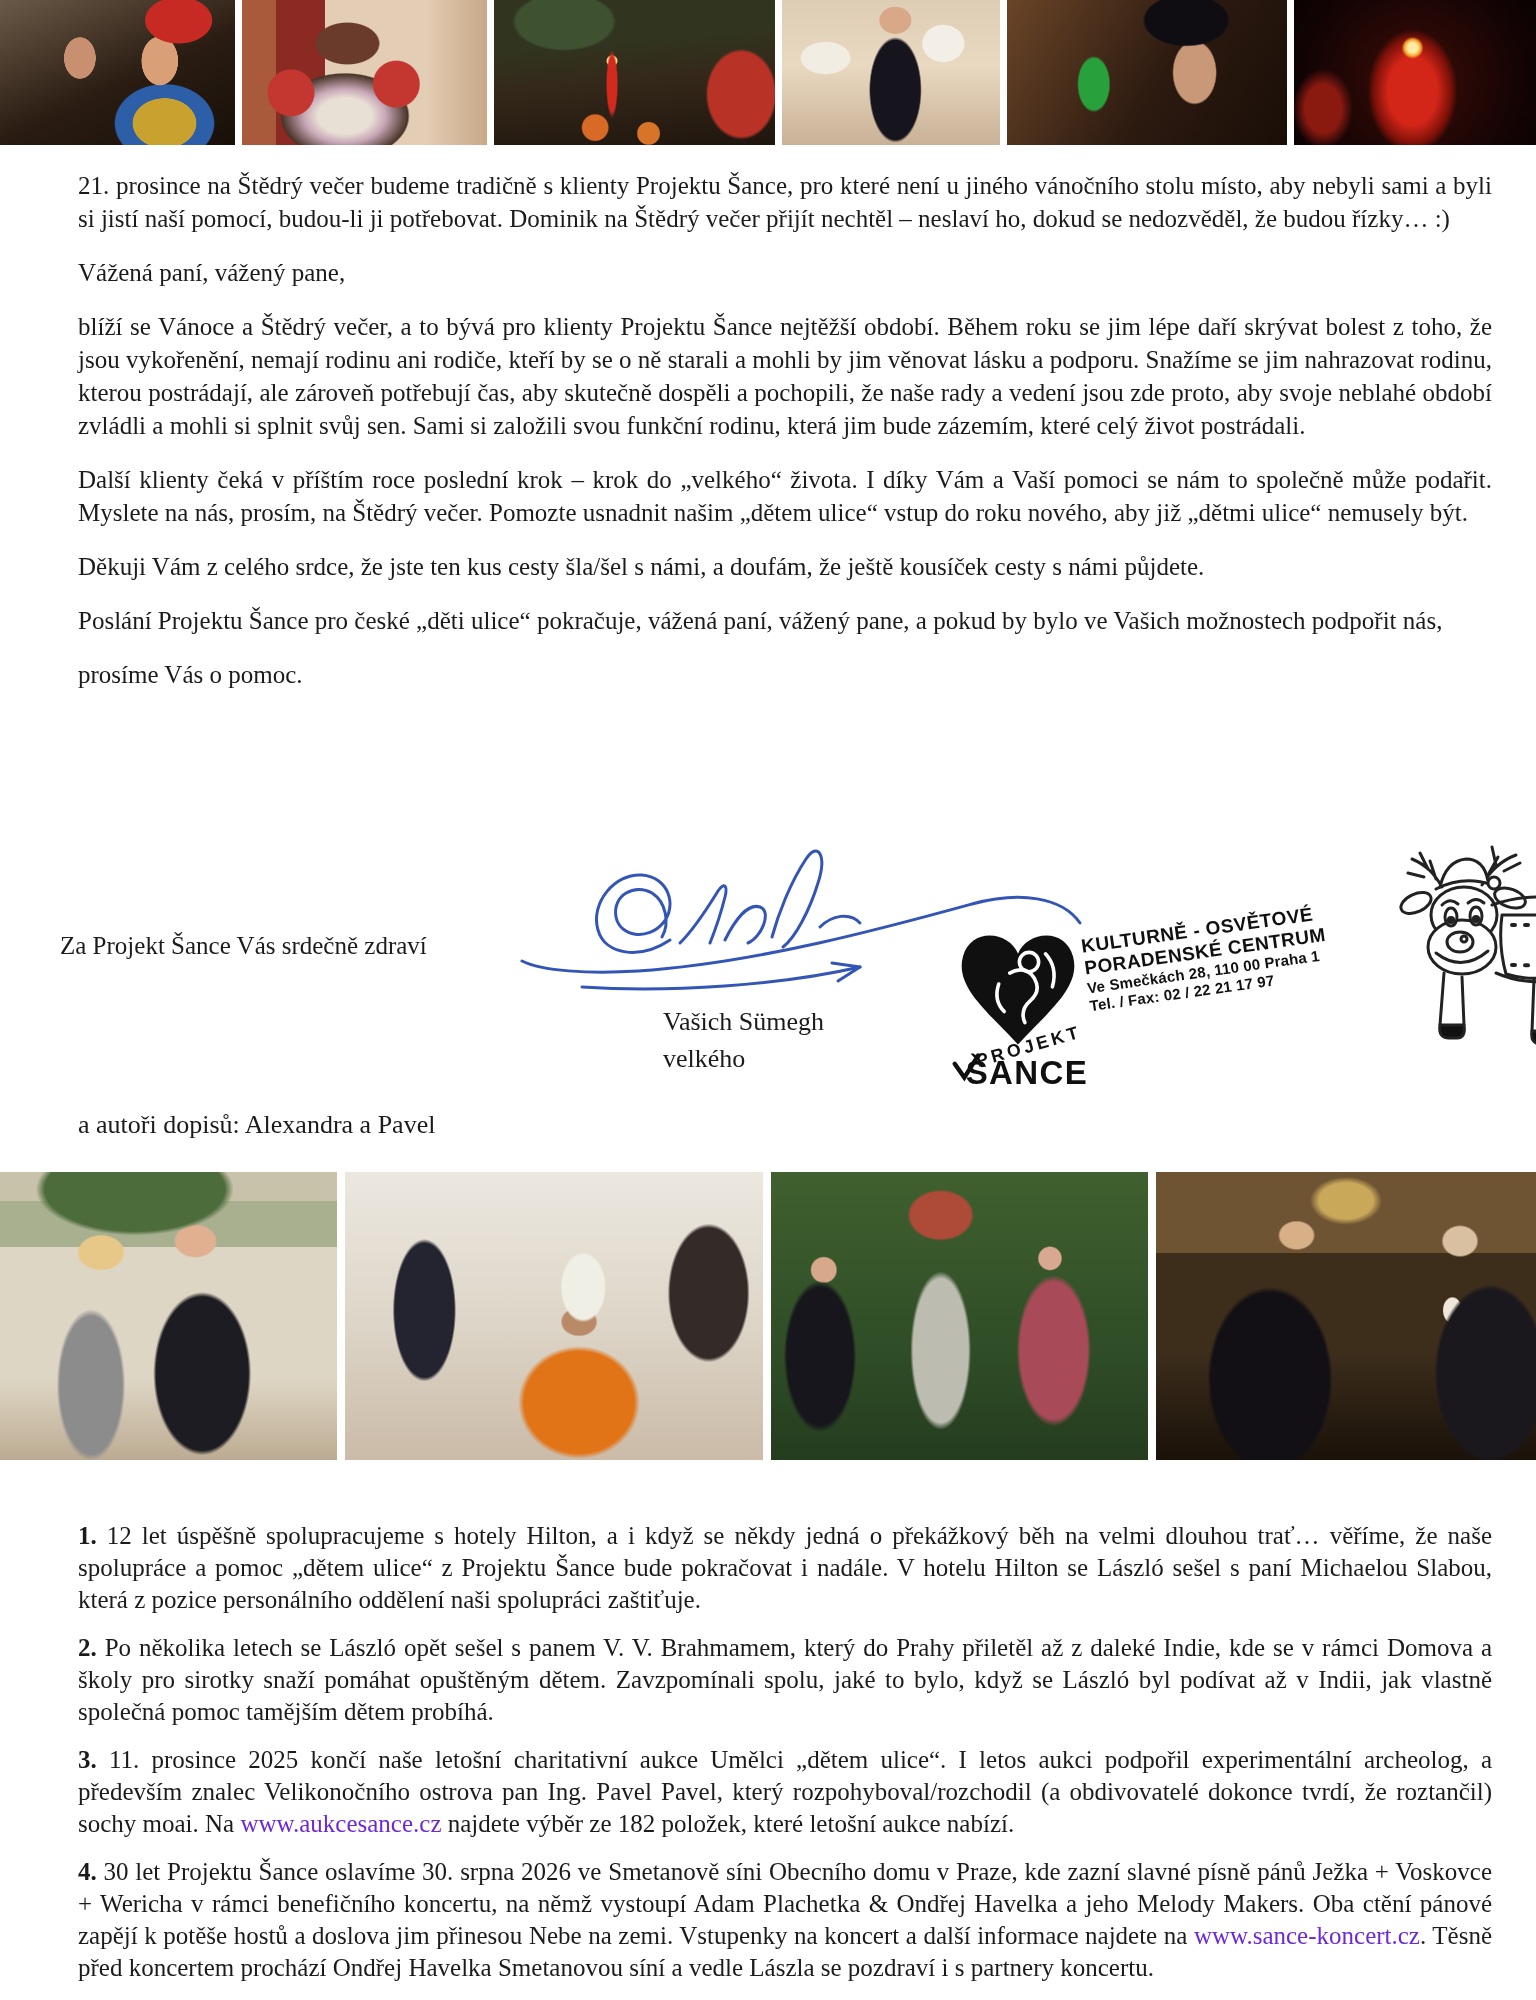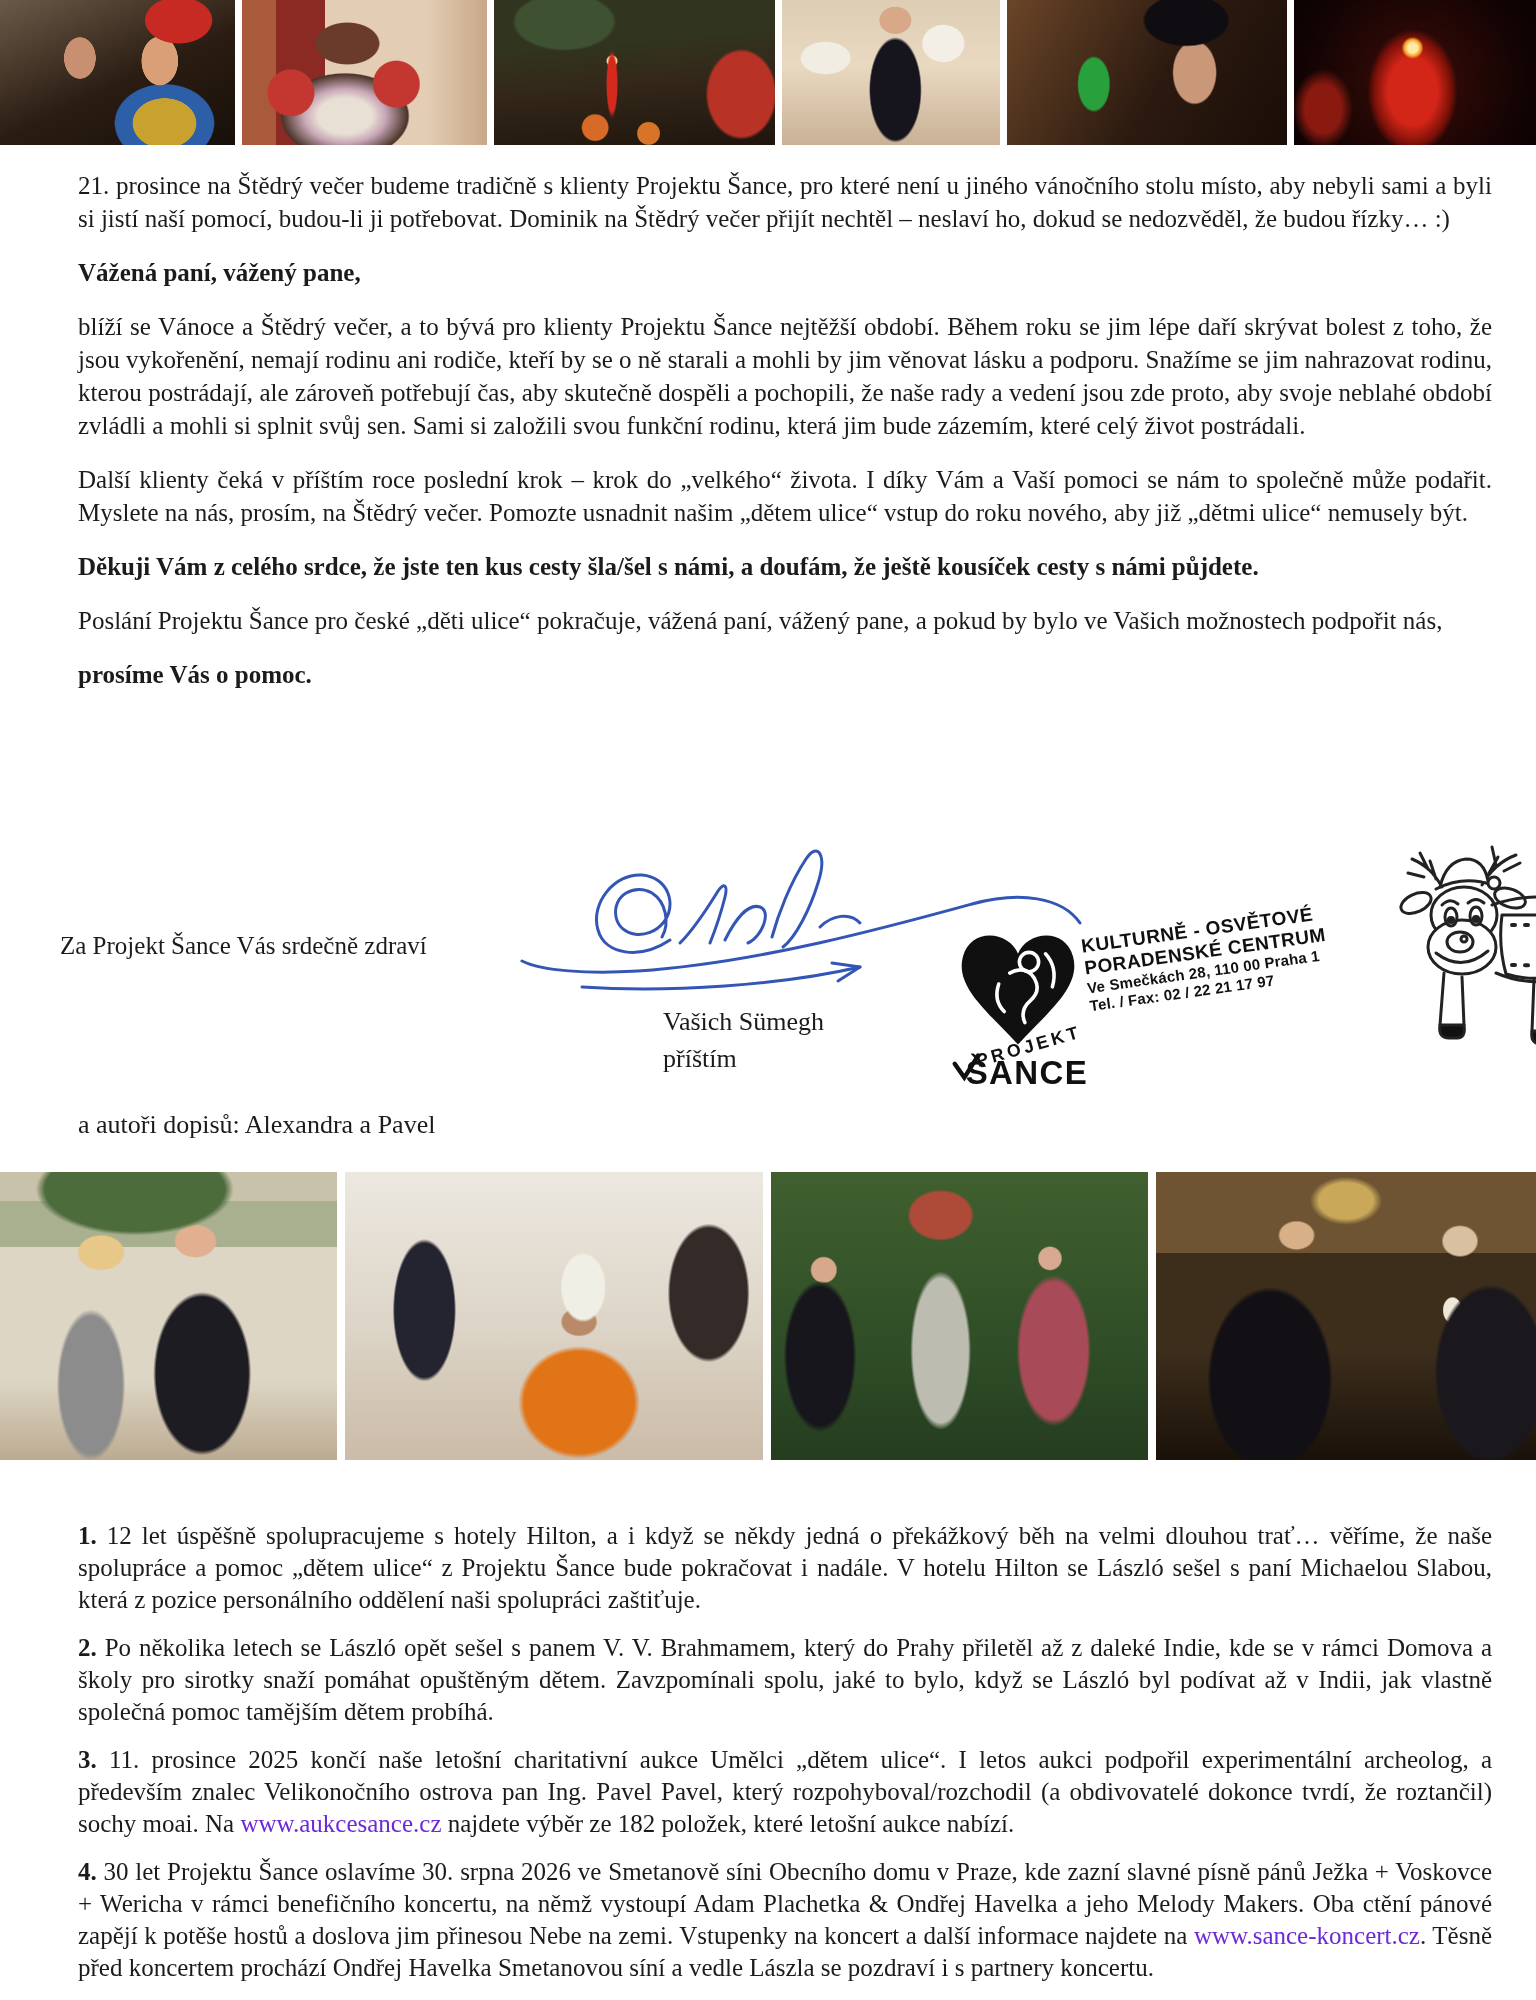--- a/index.html
+++ b/index.html
@@ -80,21 +80,21 @@
     radial-gradient(ellipse 30px 24px at 37% 22%, #d8b088 0 55%, rgba(216,176,136,0) 62%),
     radial-gradient(ellipse 30px 26px at 80% 24%, #d8c0a0 0 55%, rgba(216,192,160,0) 62%),
     radial-gradient(ellipse 95px 140px at 30% 72%, #121014 0 62%, rgba(18,16,20,0) 66%),
     radial-gradient(ellipse 85px 135px at 88% 70%, #1a181c 0 62%, rgba(26,24,28,0) 66%),
     radial-gradient(ellipse 16px 22px at 78% 48%, #efe8da 0 55%, rgba(239,232,218,0) 62%),
     linear-gradient(180deg,#6e5433 0 28%,#3d2e1c 28% 62%,#1a1109);}
   
   .letter{position:absolute;top:145px;left:78px;width:1414px;}
   .letter p{margin:0 0 21px 0;font-size:25px;line-height:33px;text-align:justify;}
   .letter p.first{margin-top:24px;}
-  .letter .bold{font-weight:bold;}
+  .letter .bold{font-weight:normal;}
   .plea{margin-left:115px;}
   .closing{position:absolute;top:932px;left:60px;font-size:25px;}
   .authors{position:absolute;top:1110px;left:78px;font-size:26px;}
   
   .sig-svg{position:absolute;top:845px;left:520px;width:580px;height:175px;}
   .signer{position:absolute;top:1003px;left:663px;font-size:26px;line-height:37px;}
   .stamp-heart{position:absolute;top:918px;left:948px;width:140px;height:172px;}
   .stamp-text{position:absolute;top:936px;left:1080px;width:265px;
     transform:rotate(-8deg);transform-origin:0 0;
     font-family:"Liberation Sans",sans-serif;font-weight:bold;color:#101010;}
@@ -141,21 +141,21 @@
       <path d="M252 92 C258 70 270 38 286 14 C298 -4 307 10 298 38 C290 64 276 92 263 102"></path>
       <path d="M300 82 C312 70 330 67 340 78"></path>
       <path d="M560 78 C542 52 500 46 452 59 C372 81 238 118 118 126 C68 129 22 126 2 116"></path>
       <path d="M62 142 C150 148 262 140 340 122"></path>
       <path d="M340 122 L312 118 M340 122 L318 136"></path>
     </g>
   </svg>
 
   <div class="signer">
     <div>Vašich Sümegh</div>
-    <div>příštím</div>
+    <div>velkého</div>
   </div>
 
   <svg class="stamp-heart" viewBox="0 0 100 125">
     <path d="M50 26 C44 10 16 6 10 28 C4 50 28 68 50 92 C72 68 96 50 90 28 C84 6 56 10 50 26 Z" fill="#101010"></path>
     <g fill="none" stroke="#ffffff" stroke-width="2.6" stroke-linecap="round">
       <circle cx="58" cy="32" r="7"></circle>
       <path d="M44 40 q12 -6 18 4 q5 9 -3 16 q-8 7 -4 16"></path>
       <path d="M70 26 q9 10 5 24"></path>
       <path d="M36 48 q-4 12 4 20"></path>
     </g>

